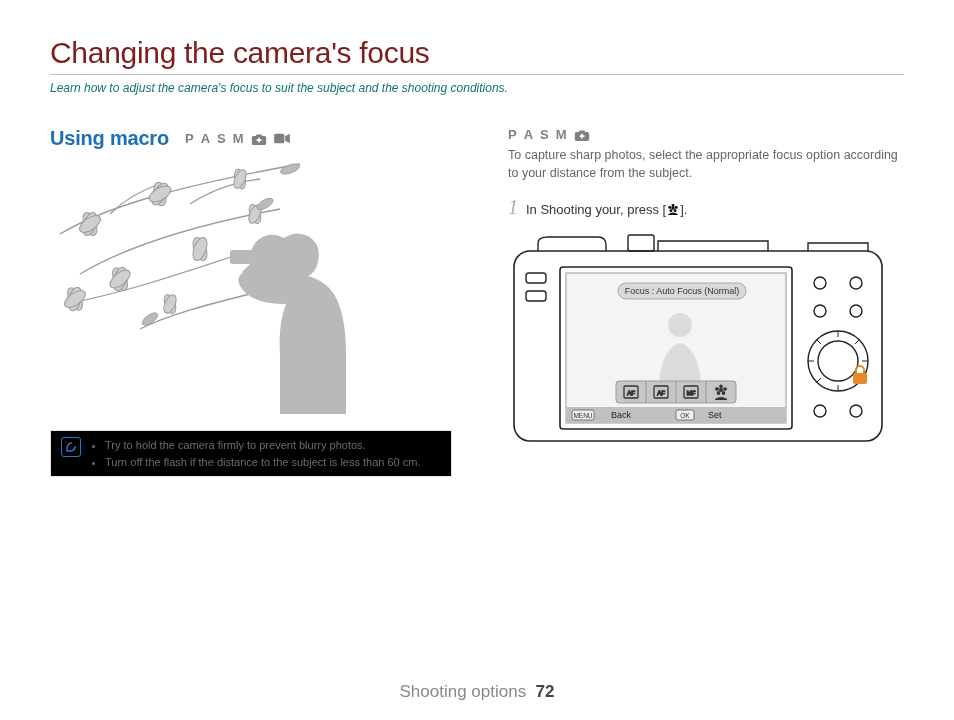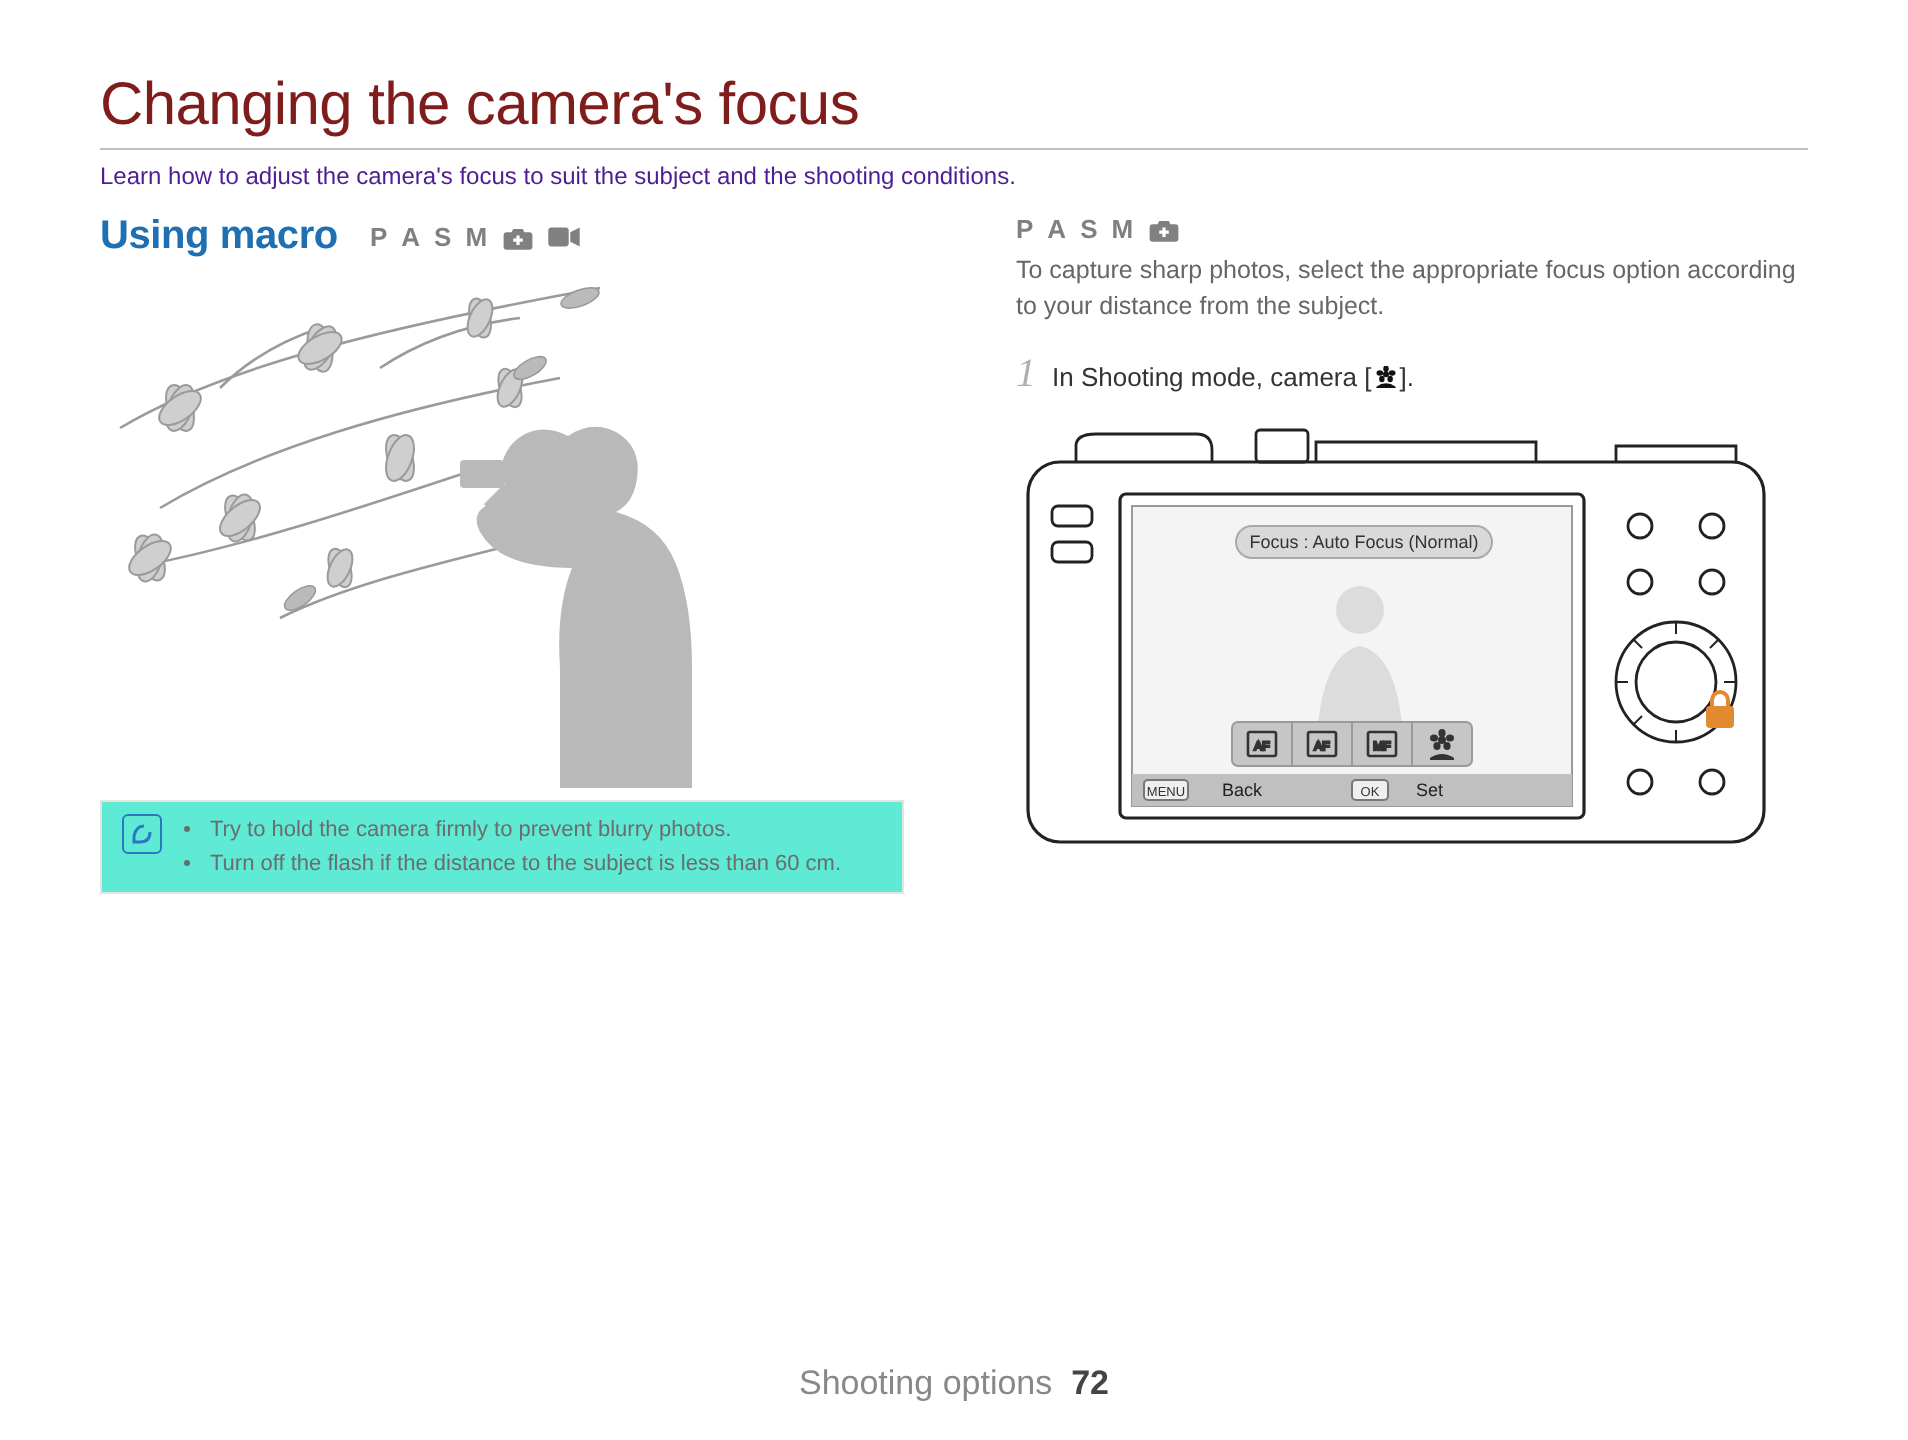--- a/index.html
+++ b/index.html
@@ -21,22 +21,23 @@
     letter-spacing: -.3px;
     margin: 0 0 4px 0;
   }
   hr.rule {
     border: none;
     border-top: 1px solid #bfbfbf;
     margin: 4px 0 6px 0;
   }
   .intro {
     font-size: 12px;
-    color: #4c1d95;
-    margin: 0 0 12px 0;
+    color: #0f766e;
+    margin: 0 0 32px 0;
+    font-style: italic;
   }
   .cols { display: flex; gap: 56px; }
   .col { flex: 1 1 50%; }
   .hrow { display: flex; align-items: center; gap: 16px; margin-bottom: 4px;}
   h2 {
     font-size: 20px;
     font-weight: 700;
     color: #1f6fb3;
     margin: 0;
     letter-spacing: -.2px;
@@ -48,25 +49,25 @@
     line-height: 1.45;
     color: #666;
     margin: 3px 0 14px 0;
   }
   .illus {
     width: 350px; height: 260px; position: relative;
   }
   .notebox {
     display: flex;
     border: 1px solid #e5e3de;
-    background: #5eead4;
+    background: #000000;
     padding: 6px 10px;
     gap: 10px;
     align-items: flex-start;
-    margin-top: 6px;
+    margin-top: 16px;
     width: 380px;
   }
   .notebox ul { margin: 0; padding-left: 14px; }
   .notebox li { font-size: 11px; color: #6c6c6c; line-height: 1.5; }
   .note-icon {
     width: 18px; height: 18px; border: 1.5px solid #2a77c4; border-radius: 3px;
     display:flex; align-items:center; justify-content:center; flex: 0 0 auto;
   }
   .step { display:flex; gap:8px; align-items:baseline; margin-top:8px;}
   .stepnum {
@@ -198,21 +199,21 @@
             <path fill="#808080" d="M3 5h3l1-2h6l1 2h3a2 2 0 0 1 2 2v7a2 2 0 0 1-2 2H3a2 2 0 0 1-2-2V7a2 2 0 0 1 2-2z"></path>
             <path fill="#fff" d="M9 7h2v2h2v2h-2v2H9v-2H7V9h2z"></path>
           </svg>
       </div>
     </div>
     <p class="body">To capture sharp photos, select the appropriate focus option according to your distance from the subject.</p>
 
     <div class="step">
       <span class="stepnum">1</span>
       <span class="steptxt">
-        <span>In Shooting mode, camera [</span><svg class="micon" viewBox="0 0 20 16">
+        <span>In Shooting your, press [</span><svg class="micon" viewBox="0 0 20 16">
             <g fill="#111">
               <circle cx="10" cy="6" r="2.2"></circle>
               <ellipse cx="10" cy="2" rx="2" ry="2.4"></ellipse>
               <ellipse cx="5.5" cy="5" rx="2.4" ry="2"></ellipse>
               <ellipse cx="14.5" cy="5" rx="2.4" ry="2"></ellipse>
               <ellipse cx="7" cy="9.5" rx="2" ry="2.4"></ellipse>
               <ellipse cx="13" cy="9.5" rx="2" ry="2.4"></ellipse>
               <path d="M3 15 Q10 10 17 15 L17 16 L3 16 Z"></path>
             </g>
           </svg><span>].</span>

